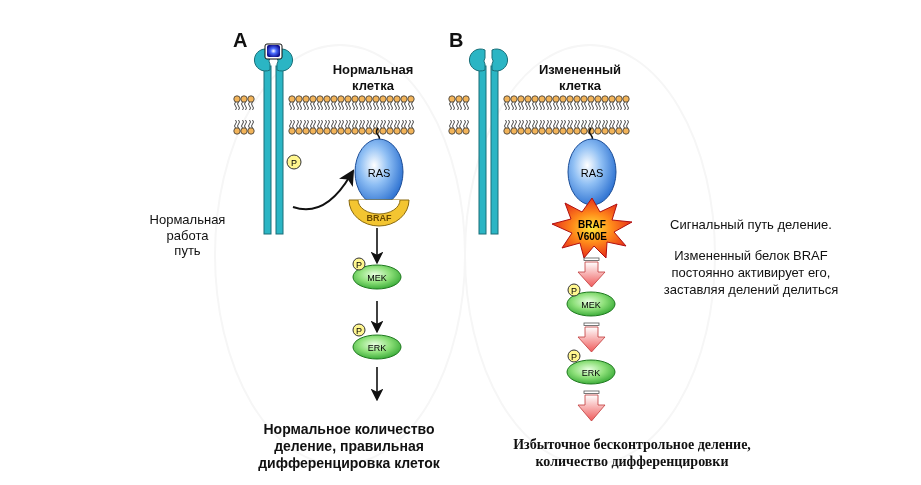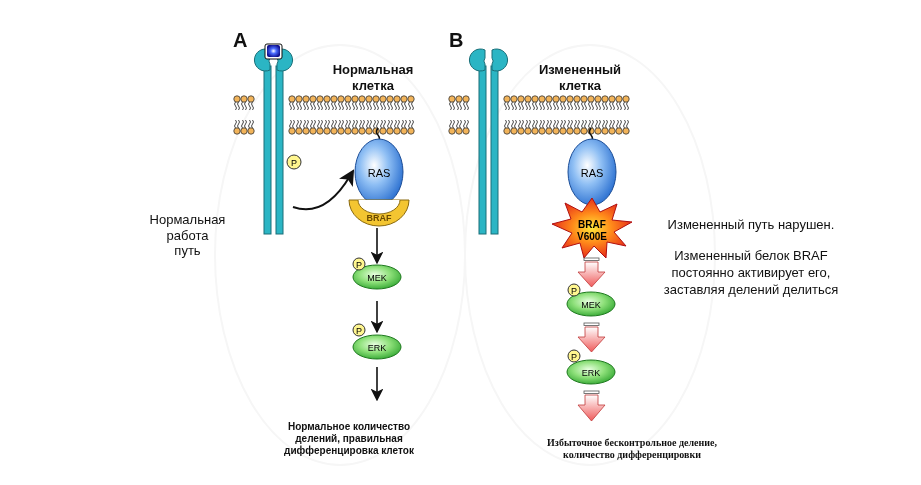--- a/index.html
+++ b/index.html
@@ -2,21 +2,21 @@
 <html><head>
 <meta charset="utf-8">
 <style>
   html, body { margin:0; padding:0; background:#ffffff; }
   body { width:921px; height:485px; position:relative; overflow:hidden; font-family:"Liberation Sans", sans-serif; color:#111; }
   #diagram { position:absolute; left:0; top:0; }
   .lbl { position:absolute; text-align:center; line-height:1.2; }
   .panel-letter { font-weight:bold; font-size:20px; }
   .cell-title { font-weight:bold; font-size:13px; }
   .side-note { font-size:13px; }
-  .outcome { font-weight:bold; font-size:10px;text-align:center; }
+  .outcome { font-weight:bold; font-size:14px;text-align:center; }
   svg text { font-family:"Liberation Sans", sans-serif; }
 </style>
 </head>
 <body>
 
 <svg id="diagram" width="921" height="485" viewBox="0 0 921 485" xmlns="http://www.w3.org/2000/svg">
   <defs>
     <radialGradient id="rasGrad" cx="40%" cy="40%" r="65%">
       <stop offset="0%" stop-color="#ffffff"></stop>
       <stop offset="45%" stop-color="#8fbff4"></stop>
@@ -246,28 +246,28 @@
   <div>клетка</div>
 </div>
 
 <div class="lbl side-note" style="left:130px; top:212px; width:115px;">
   <div>Нормальная</div>
   <div>работа</div>
   <div>путь</div>
 </div>
 
 <div class="lbl side-note" style="left:640px; top:217px; width:222px; line-height:1.3;">
-  <div>Измененный путь нарушен.</div>
+  <div>Сигнальный путь деление.</div>
   <div style="height:14px;"></div>
   <div>Измененный белок  BRAF</div>
   <div>постоянно активирует его,</div>
   <div>заставляя делений делиться</div>
 </div>
 
 <div class="lbl outcome" style="left:244px; top:421px; width:210px;">
   <div>Нормальное количество</div>
-  <div>делений, правильная</div>
+  <div>деление, правильная</div>
   <div>дифференцировка клеток</div>
 </div>
 <div class="lbl outcome" style="left:482px; top:437px; width:300px;font-family:Liberation Serif, serif;">
   <div>Избыточное бесконтрольное деление,</div>
   <div>количество дифференцировки</div>
 </div>
 
 </body></html>

